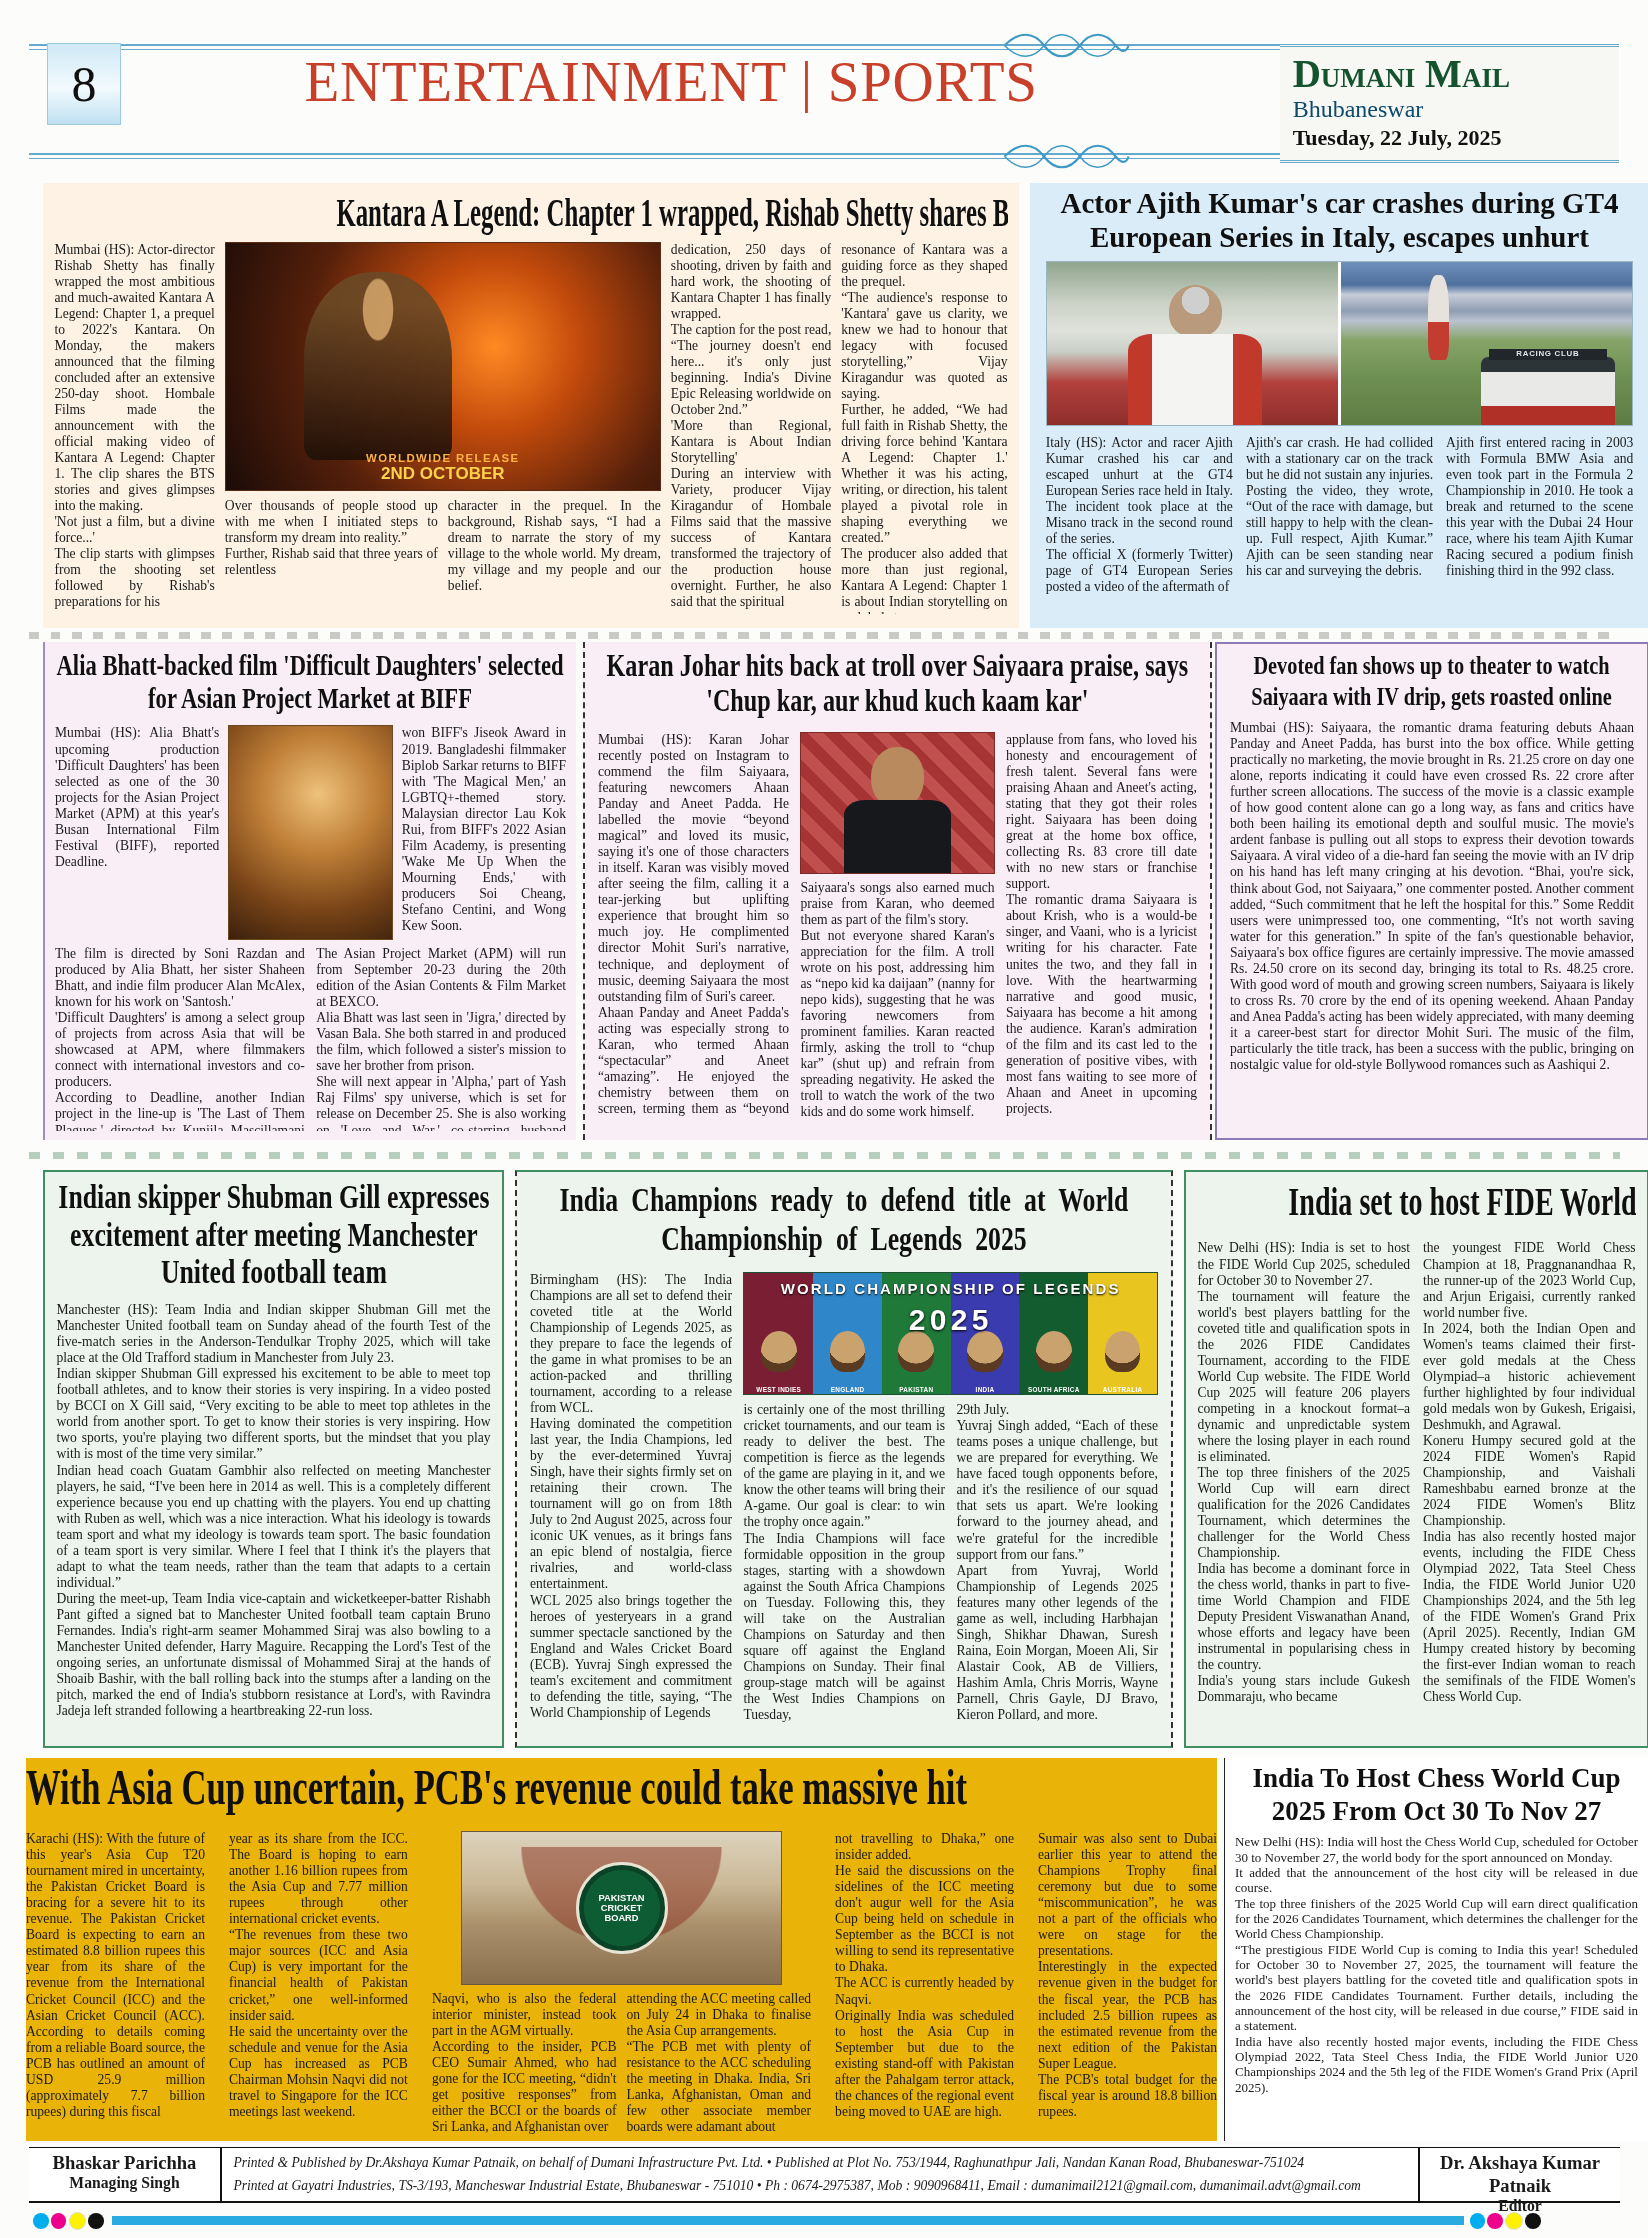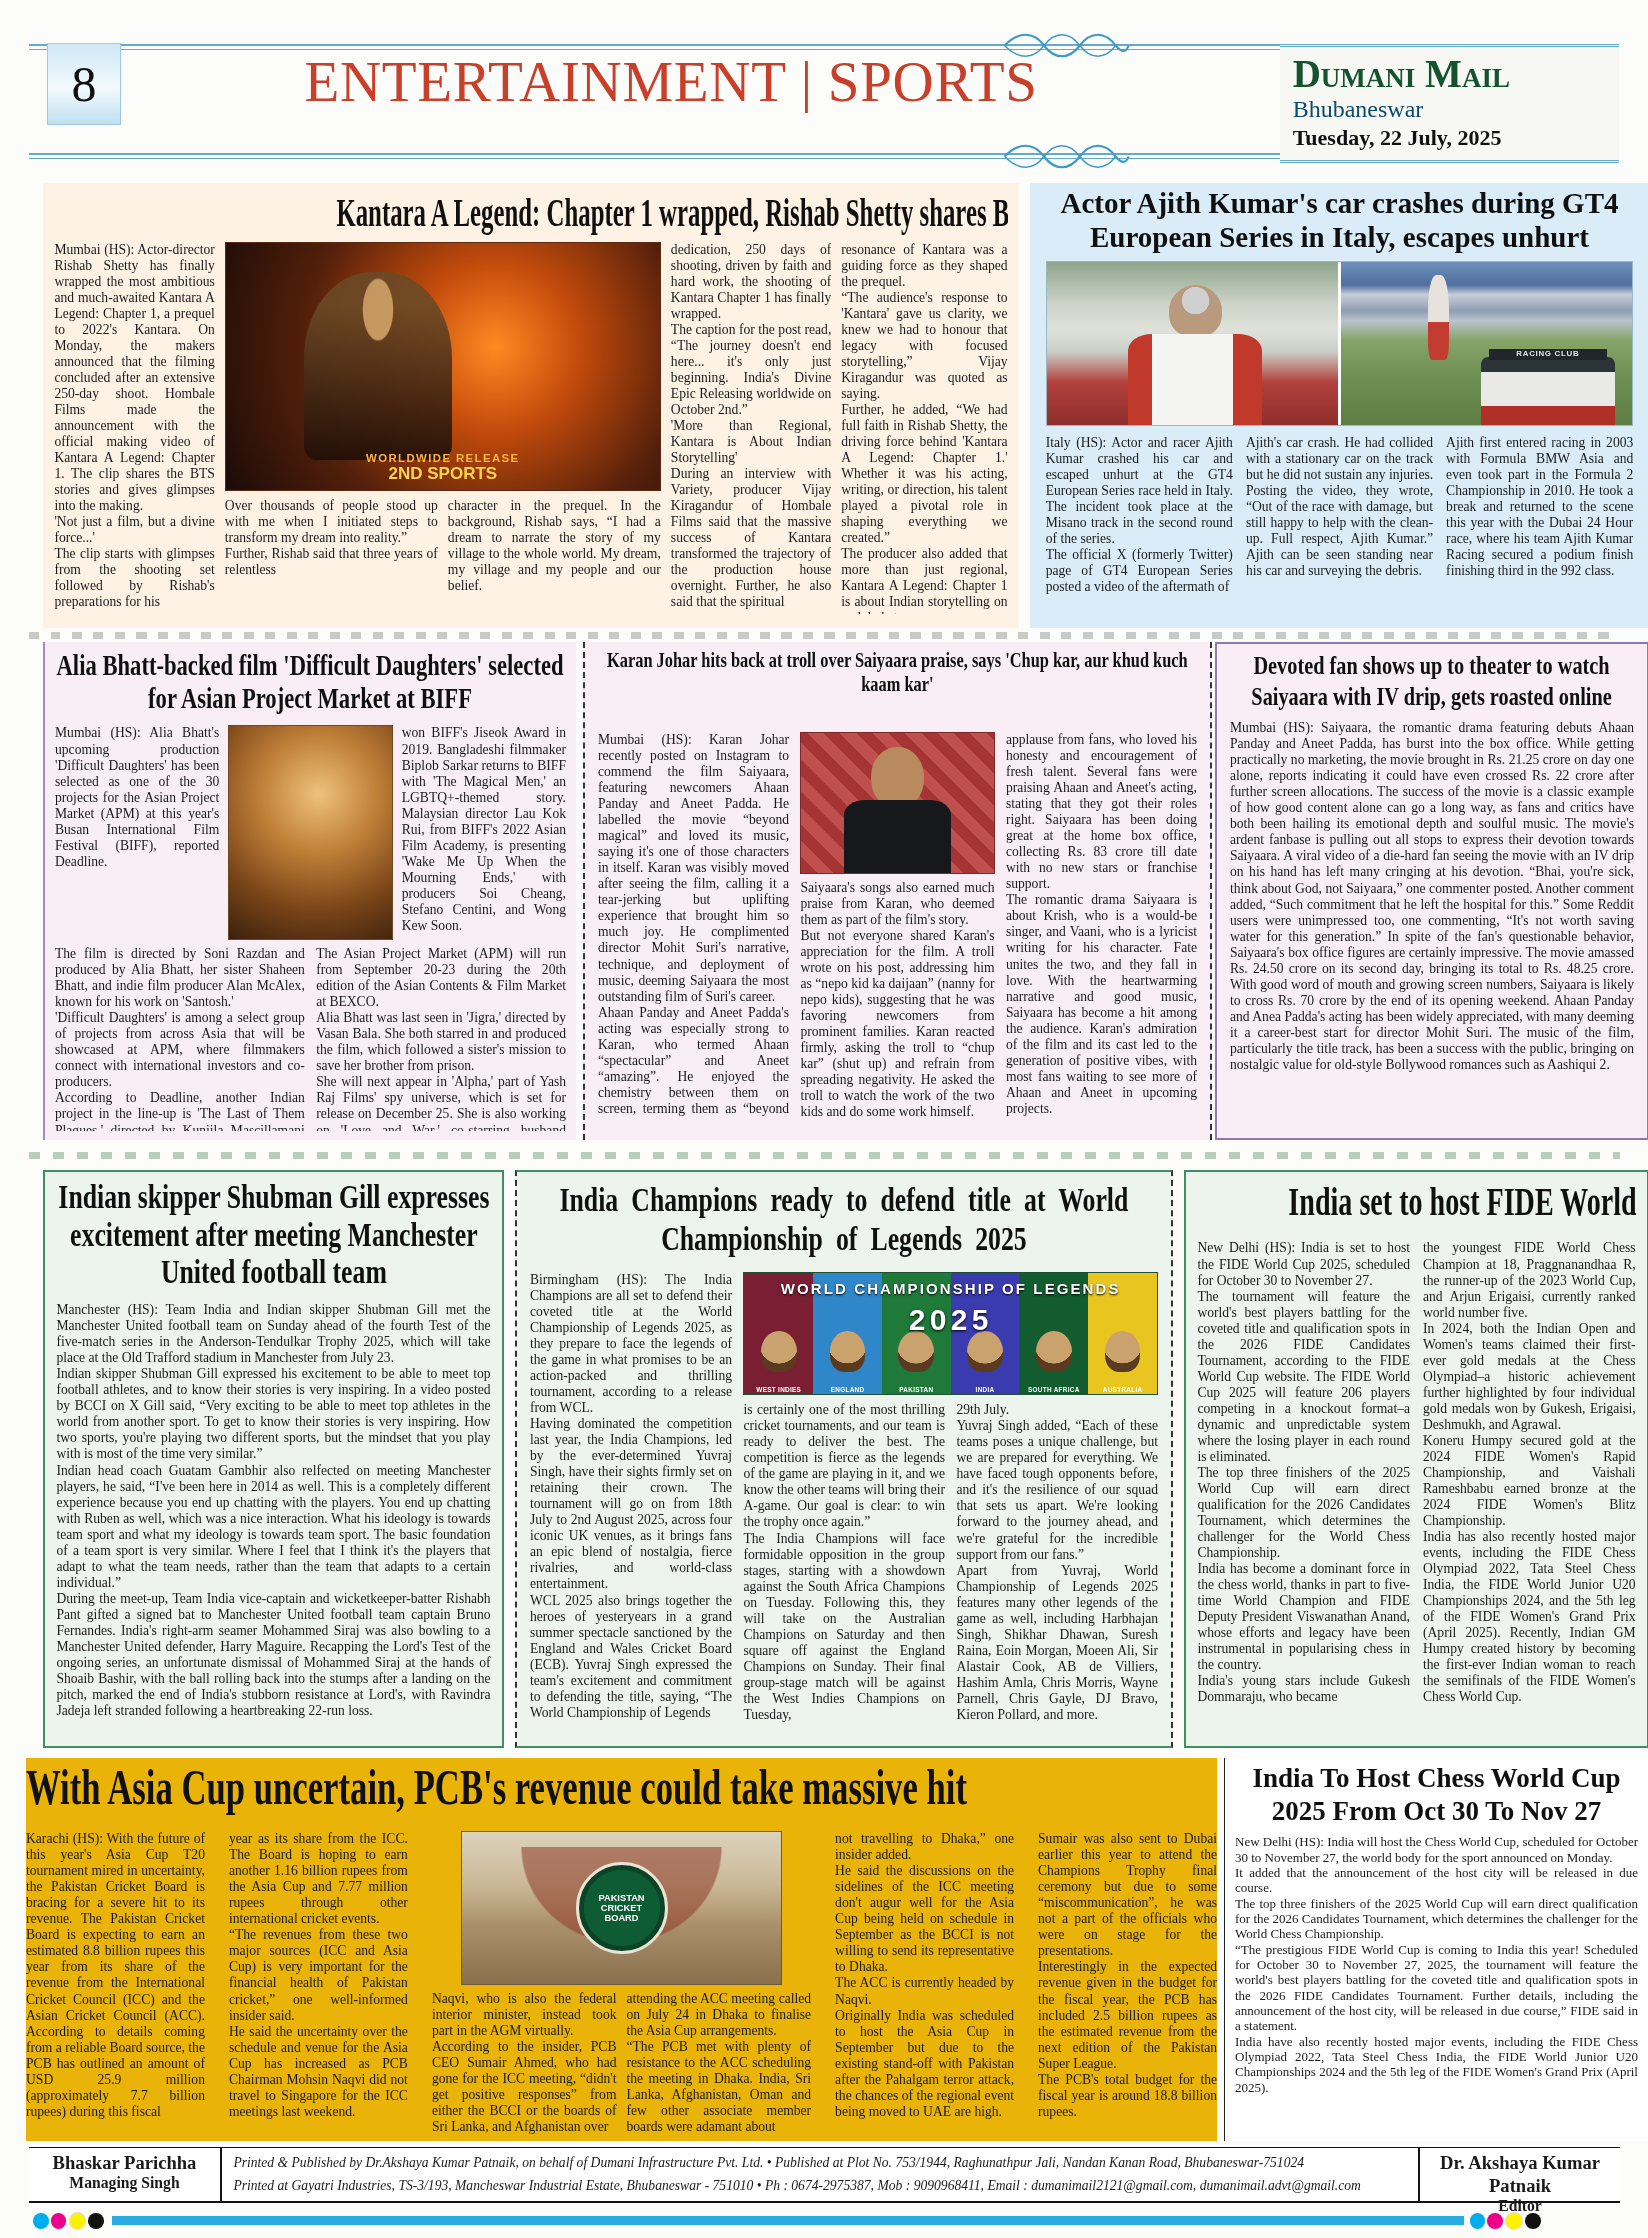--- a/index.html
+++ b/index.html
@@ -58,21 +58,21 @@
   #row2{position:absolute;left:43px;top:642px;width:1606px;height:498px;}
   #alia{left:0;top:0;width:533px;height:498px;background:#f9eef5;padding:7.2px 10px;border-left:2.1px solid #9a8fc0;}
   #alia .hl{font-size:29px;line-height:1.12;height:72px;}
   #alia .top{display:flex;gap:8.6px;height:215px;margin-top:4.3px;}
   #alia .tc{width:166px;}
   #alia-photo{width:165px;background:radial-gradient(circle at 55% 32%,#eec27c 0%,#c08038 34%,#7a4518 68%,#3a200c 100%);border:0.7px solid #6b4a22;}
   #alia .bottom{display:flex;gap:11.4px;height:185px;margin-top:5.7px;}
   #alia .bc{flex:1;}
 
   #karan{left:540px;top:0;width:629px;height:498px;background:#f9eef5;padding:7.2px 13px;border-left:2.1px dashed #333;border-right:2.1px dashed #333;}
-  #karan .hl{font-size:21px;line-height:1.12;height:80px;}
+  #karan .hl{font-size:31px;line-height:1.12;height:80px;}
   #karan .kgrid2{display:flex;gap:11.4px;height:386px;margin-top:2.9px;}
   #karan .kcol{width:192px;}
   #karan .kmid2{width:195px;display:flex;flex-direction:column;gap:5.7px;}
   #karan-photo{height:140px;background:repeating-linear-gradient(45deg,#a63434 0 11.4px,#c0504e 11.4px 23px);position:relative;border:0.7px solid #7c2a26;}
   #karan-photo .kface{position:absolute;left:36%;top:10%;width:28%;height:44%;border-radius:48%;background:#b98a5e;}
   #karan-photo .ksuit{position:absolute;left:22%;top:48%;width:56%;height:52%;background:#17181c;border-radius:20% 20% 0 0;}
 
   #fan{left:1172px;top:0;width:434px;height:498px;background:#f9eef5;border:2.1px solid #8a7ab5;padding:7.2px 13px;}
   #fan .hl{font-size:26px;line-height:1.18;height:69px;}
   #fan .body-txt{height:401px;font-size:13.6px;}
@@ -159,21 +159,21 @@
     <div class="hl"><span class="nowrapline">Kantara A Legend: Chapter 1 wrapped, Rishab Shetty shares BTS stories and glimpses</span></div>
     <div class="kgrid">
       <div class="kc body-txt">Mumbai (HS): Actor-director Rishab Shetty has finally wrapped the most ambitious and much-awaited Kantara A Legend: Chapter 1, a prequel to 2022's Kantara. On Monday, the makers announced that the filming concluded after an extensive 250-day shoot. Hombale Films made the announcement with the official making video of Kantara A Legend: Chapter 1. The clip shares the BTS stories and gives glimpses into the making.
 'Not just a film, but a divine force...'
 The clip starts with glimpses from the shooting set followed by Rishab's preparations for his</div>
       <div class="kmid">
         <div id="kantara-poster">
           <div class="fig"></div>
           <div class="ptxt">
             <div class="l1">WORLDWIDE RELEASE</div>
-            <div class="l2">2ND SPORTS</div>
+            <div class="l2">2ND OCTOBER</div>
           </div>
         </div>
         <div class="ksub">
           <div class="kc body-txt">Over thousands of people stood up with me when I initiated steps to transform my dream into reality.”
 Further, Rishab said that three years of relentless</div>
           <div class="kc body-txt">character in the prequel. In the background, Rishab says, “I had a dream to narrate the story of my village to the whole world. My dream, my village and my people and our belief.</div>
         </div>
       </div>
       <div class="kc body-txt">dedication, 250 days of shooting, driven by faith and hard work, the shooting of Kantara Chapter 1 has finally wrapped.
 The caption for the post read, “The journey doesn't end here... it's only just beginning. India's Divine Epic Releasing worldwide on October 2nd.”

